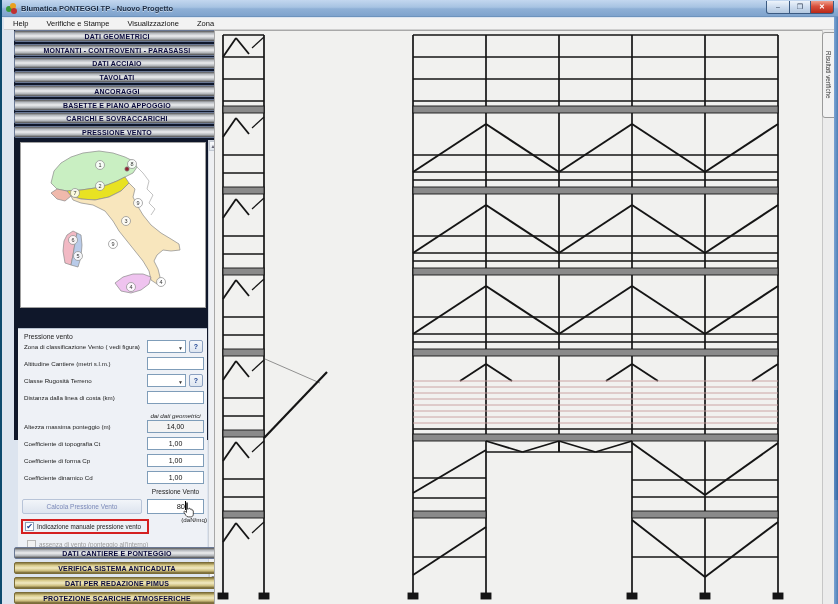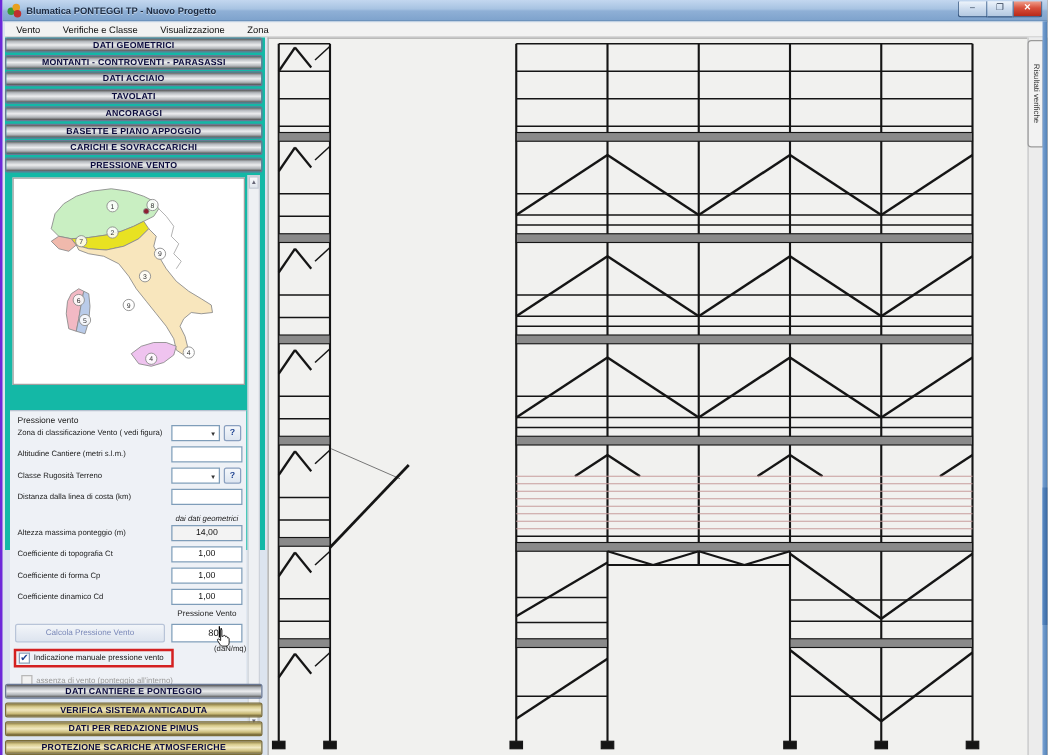--- a/index.html
+++ b/index.html
@@ -1,35 +1,35 @@
 <!DOCTYPE html>
 <html><head>
 <meta charset="utf-8">
 <style>
   html,body{margin:0;padding:0;background:#888;}
   *{box-sizing:border-box;font-family:"Liberation Sans",sans-serif;}
-  .win{position:relative;width:838px;height:604px;background:#dce4ef;overflow:hidden;border-left:2px solid #6d28d9;text-decoration:underline;}
+  .win{position:relative;width:838px;height:604px;background:#dce4ef;overflow:hidden;border-left:2px solid #0c4a6e;text-decoration:underline;}
   
   .titlebar{position:absolute;left:0;top:0;width:838px;height:17px;
     background:linear-gradient(180deg,#c3d7ef 0%,#a7c3e2 45%,#8fb0d6 55%,#7fa3cd 100%);
     border-bottom:1px solid #6d93bd;display:flex;align-items:center;}
   .appicon{width:11px;height:11px;margin:0 4px 0 4px;position:relative;}
   .appicon i{position:absolute;border-radius:50%;}
   .title{font-size:7.5px;color:#1c2b42;font-weight:bold;text-shadow:0 1px 0 rgba(255,255,255,.5);}
   .winbtns{position:absolute;right:6px;top:1px;display:flex;}
   .wbtn{height:13px;border:1px solid #3a5a82;border-top:none;font-size:7px;line-height:11px;text-align:center;color:#2a3a50;
     background:linear-gradient(180deg,#eef4fb 0%,#cddcee 50%,#b3c8e0 100%);}
   .wbtn.min{width:24px;border-radius:0 0 0 3px;}
   .wbtn.max{width:20px;border-left:none;border-right:none;}
   .wbtn.close{width:24px;border-radius:0 0 3px 0;background:linear-gradient(180deg,#f0a08c 0%,#d8503c 45%,#b82818 100%);color:#fff;font-weight:bold;}
   
   .menubar{position:absolute;left:2px;top:18px;width:836px;height:12px;background:#f2f2f2;border-bottom:1px solid #cfcfcf;display:flex;align-items:center;}
   .mitem{font-size:7.5px;color:#111;padding:0 9px;}
   
-  .sidebar{position:absolute;left:2px;top:30px;width:208px;height:410px;background:#14b8a6;}
+  .sidebar{position:absolute;left:12px;top:30px;width:208px;height:410px;background:#0f172a;}
   .btn-metal,.btn-gold{position:absolute;left:0;width:206px;height:12px;border:1px solid #6a7894;border-radius:2px;
     font-size:7px;font-weight:bold;color:#0a0a3c;text-align:center;line-height:11px;letter-spacing:.2px;
     background:linear-gradient(180deg,#585858 0%,#b4b8bd 22%,#ecedef 50%,#b0b4b8 78%,#4e4e4e 100%);}
   .btn-gold{background:linear-gradient(180deg,#8a7a40 0%,#d9cc8e 25%,#f1e9c2 50%,#ccbd7c 78%,#6e6030 100%);border-color:#7a6c38;}
   .mapbox{position:absolute;left:6px;top:112px;width:186px;height:166px;background:#fff;border:1px solid #a0a0a0;}
   .mapbox svg{display:block;}
   
   .sb{position:absolute;left:194px;top:110px;width:10px;height:443px;background:#eef0f3;border:1px solid #cdd2da;}
   .sb .ar{position:absolute;left:0;width:8px;height:10px;background:linear-gradient(180deg,#fafbfd,#dfe5ec);border:1px solid #c2c9d4;
     font-size:5px;color:#667;line-height:9px;text-align:center;}
@@ -81,22 +81,22 @@
     </span>
     <span class="title">Blumatica PONTEGGI TP - Nuovo Progetto</span>
     <span class="winbtns">
       <span class="wbtn min">–</span>
       <span class="wbtn max">❐</span>
       <span class="wbtn close">✕</span>
     </span>
   </div>
 
   <div class="menubar">
-    <span class="mitem">Vento</span>
-    <span class="mitem">Verifiche e Classe</span>
+    <span class="mitem">Help</span>
+    <span class="mitem">Verifiche e Stampe</span>
     <span class="mitem">Visualizzazione</span>
     <span class="mitem">Zona</span>
   </div>
 
   <div class="sidebar">
     <div id="side-top">
         <div class="btn-metal" style="top: 0px;">DATI GEOMETRICI</div>
         <div class="btn-metal" style="top: 13.7px;">MONTANTI - CONTROVENTI - PARASASSI</div>
         <div class="btn-metal" style="top: 27.4px;">DATI ACCIAIO</div>
         <div class="btn-metal" style="top: 41.1px;">TAVOLATI</div>

